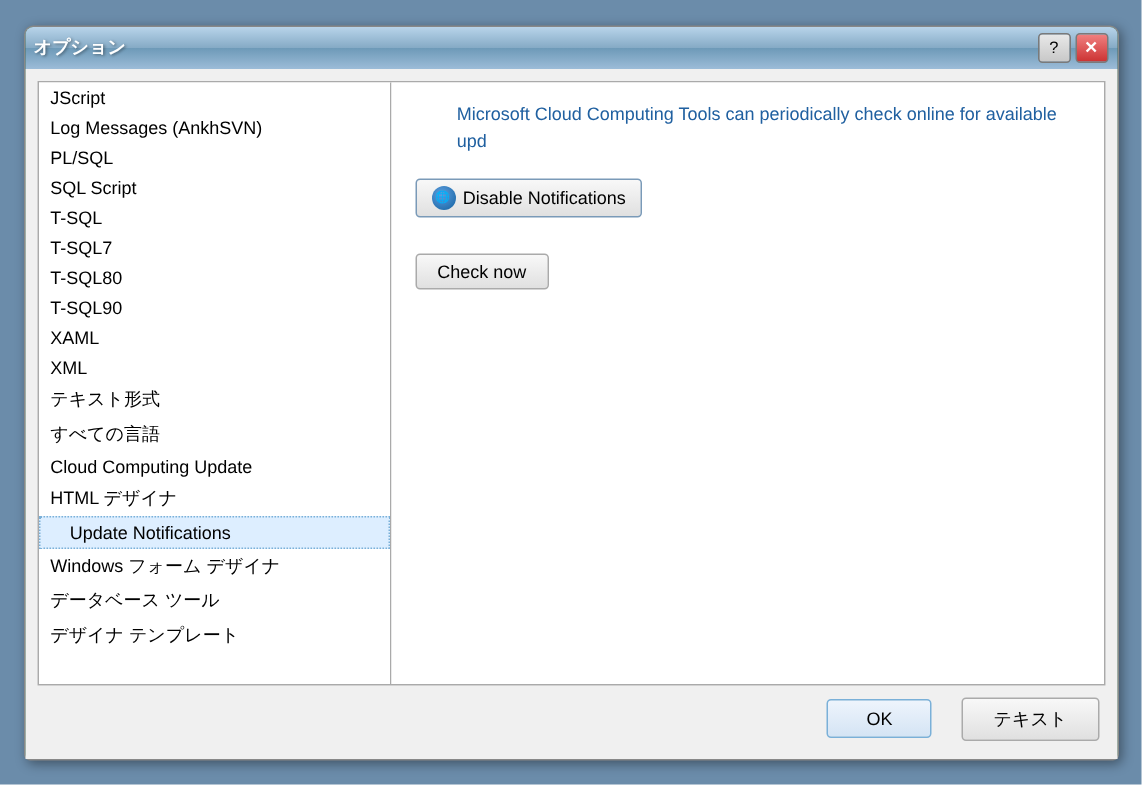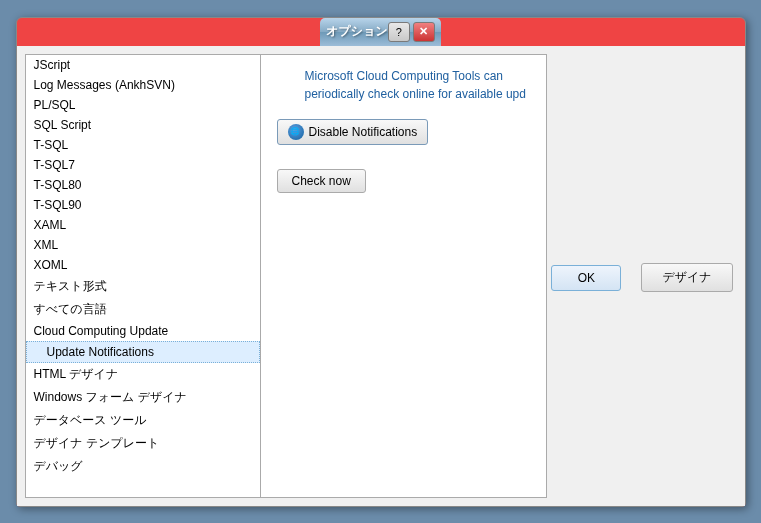--- a/index.html
+++ b/index.html
@@ -10,27 +10,26 @@
       align-items: center;
       justify-content: center;
       width: 761px;
       height: 523px;
       overflow: hidden;
     }
 
     .window {
       width: 730px;
       height: 490px;
-      background: #ef4444;
+      background: #14532d;
       border: 1px solid #888;
       border-radius: 6px 6px 4px 4px;
       box-shadow: 2px 2px 8px rgba(0,0,0,0.4);
       display: flex;
       flex-direction: column;
-      align-items: center;
     }
 
     .title-bar {
       background: linear-gradient(to bottom, #b8d4ea 0%, #85aac5 50%, #6e9ab8 51%, #9cbcd8 100%);
       height: 28px;
       border-radius: 5px 5px 0 0;
       display: flex;
       align-items: center;
       padding: 0 6px;
       user-select: none;
@@ -69,20 +68,21 @@
 
     .title-btn.close {
       background: linear-gradient(to bottom, #f08080, #cc3333);
       color: #fff;
       font-weight: bold;
     }
 
     .window-body {
       flex: 1;
       display: flex;
+      flex-direction: column;
       padding: 8px;
       background: #f0f0f0;
     }
 
     .content-area {
       flex: 1;
       display: flex;
       gap: 0;
       border: 1px solid #aaa;
       background: #fff;
@@ -239,30 +239,28 @@
         <div class="list-item">JScript</div>
             <div class="list-item">Log Messages (AnkhSVN)</div>
             <div class="list-item">PL/SQL</div>
             <div class="list-item">SQL Script</div>
             <div class="list-item">T-SQL</div>
             <div class="list-item">T-SQL7</div>
             <div class="list-item">T-SQL80</div>
             <div class="list-item">T-SQL90</div>
             <div class="list-item">XAML</div>
             <div class="list-item">XML</div>
-            <div class="list-item">XOML</div>
             <div class="list-item">テキスト形式</div>
             <div class="list-item">すべての言語</div>
             <div class="list-item group-header">Cloud Computing Update</div>
+            <div class="list-item">HTML デザイナ</div>
             <div class="list-item child selected">Update Notifications</div>
-            <div class="list-item">HTML デザイナ</div>
             <div class="list-item">Windows フォーム デザイナ</div>
             <div class="list-item">データベース ツール</div>
             <div class="list-item">デザイナ テンプレート</div>
-            <div class="list-item">デバッグ</div>
           </div>
       </div>
 
       <div class="right-panel">
         <div class="description-text">Microsoft Cloud Computing Tools can periodically check online for available upd</div>
         <div style="margin-bottom: 12px;">
           <button class="btn-disable-notifications">
             <span class="btn-icon">🌐</span>
             <span>Disable Notifications</span>
           </button>
@@ -270,16 +268,16 @@
         <div>
           <button class="btn-check-now">
             <span>Check now</span>
           </button>
         </div>
       </div>
     </div>
 
     <div class="footer">
       <button class="footer-btn ok">OK</button>
-      <button class="footer-btn">デザイナ</button>
+      <button class="footer-btn">テキスト</button>
     </div>
   </div>
 </div>
 
 </body></html>

